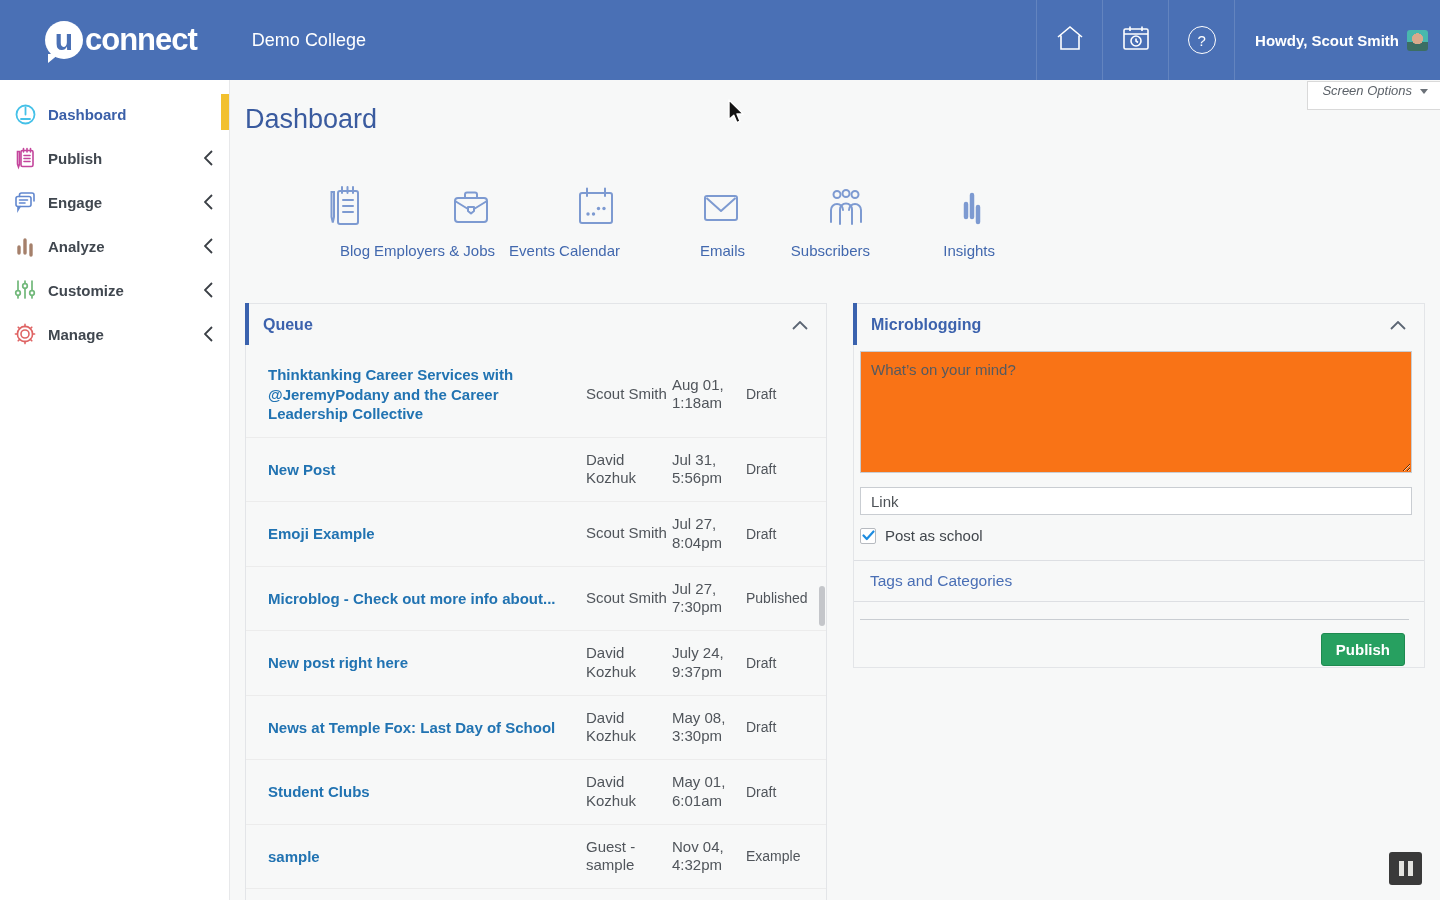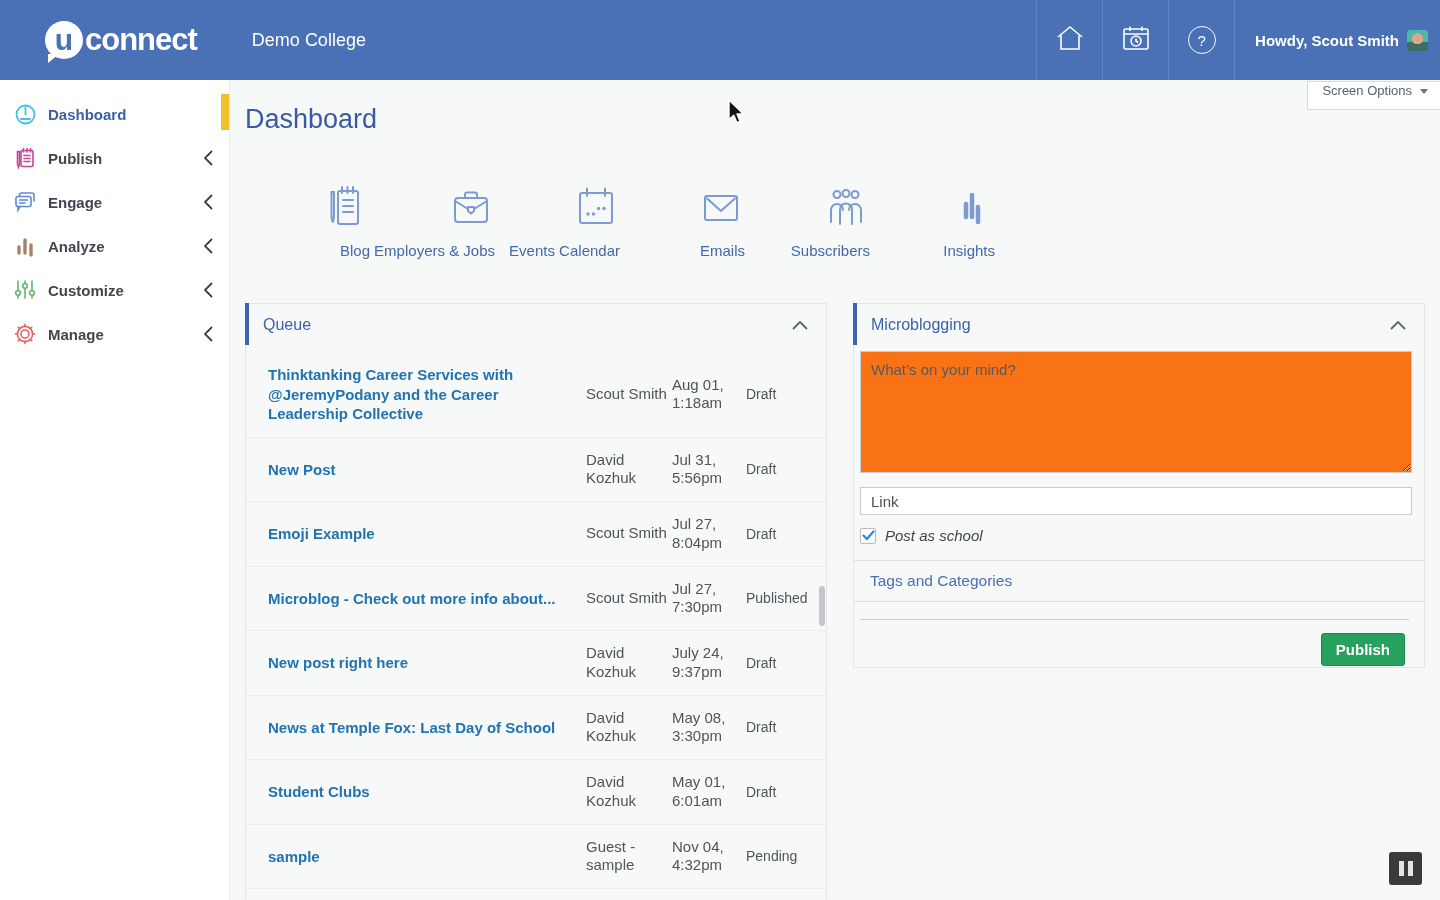--- a/index.html
+++ b/index.html
@@ -39,36 +39,36 @@
   .side-ico { width:24px; height:24px; margin-left:13px; display:flex; align-items:center; justify-content:center; }
   .side-label { margin-left:11px; font-size:15px; font-weight:700; color:#40474f; }
   .side-item.active .side-label { color:#3a5fa8; }
   .side-item.active::after { content:""; position:absolute; right:0; top:2px; width:8px; height:36px; background:#f2c02e; }
   .side-chev { margin-left:auto; margin-right:16px; display:flex; }
 
   
   .content { position:absolute; top:80px; left:230px; width:1210px; height:820px; }
   .screen-options { position:absolute; top:1px; right:0; height:29px; background:#fff;
                     border:1px solid #d9d9d9; border-right:none; padding:0 12px 10px 14px;
-                    display:flex; align-items:center; gap:8px; font-size:13px; color:#5b6168; cursor:pointer; }
+                    display:flex; align-items:center; gap:8px; font-size:13px; color:#5b6168; cursor:pointer;font-style:italic; }
   .so-caret { width:0; height:0; border-left:4px solid transparent; border-right:4px solid transparent;
               border-top:5px solid #6b7178; margin-top:1px; }
   .page-title { position:absolute; top:24px; left:15px; font-size:27px; font-weight:400; color:#3a5b9f; }
 
   
   .quicklinks { position:absolute; top:88px; left:15px; display:flex; }
   .ql-item { width:125px; display:flex; flex-direction:column; align-items:flex-end; cursor:pointer; }
   .ql-ico { height:62px; display:flex; align-items:flex-end; justify-content:center; }
   .ql-label { margin-top:12px; font-size:15px; color:#4268ae; text-align:center; line-height:1.2; }
 
   
   .panel { position:absolute; background:transparent; border:1px solid #e3e5e8; }
   .panel-header { position:relative; height:42px; display:flex; align-items:center; }
   .panel-accent { position:absolute; left:-1px; top:-1px; width:4px; height:42px; background:#3a62ae; }
-  .panel-title { margin-left:17px; font-size:16px; font-weight:400; color:#3c62ad; }
+  .panel-title { margin-left:17px; font-size:16px; font-weight:700; color:#3c62ad; }
   .panel-chev { margin-left:auto; margin-right:18px; cursor:pointer; display:flex; }
 
   .queue-panel { left:15px; top:223px; width:582px; height:700px; }
   .q-rows { padding:6px 0 0 0; }
   .q-row { display:flex; align-items:center; padding:13px 14px 13px 22px; }
   .q-row + .q-row { border-top:1px solid #ececec; }
   .q-title { flex:1; padding-right:10px; font-size:15px; font-weight:700; color:#2173b2;
              line-height:1.3; text-decoration:none; cursor:pointer; }
   .q-author { width:86px; font-size:15px; color:#50555b; line-height:1.25; }
   .q-date { width:60px; font-size:15px; color:#50555b; line-height:1.25; }
@@ -78,21 +78,21 @@
 
   .micro-panel { left:623px; top:223px; width:572px; height:365px; }
   .composer { display:block; width:552px; margin:5px 15px 0 6px; height:122px; resize:both;
               border:1px solid #c9cdd2; background:#f97316; padding:9px 10px; font-size:15px;
               font-family:"Liberation Sans", sans-serif; color:#333; }
   .composer::placeholder { color:#555a60; opacity:1; }
   .link-input { display:block; width:552px; margin:14px 15px 0 6px; height:28px;
                 border:1px solid #c9cdd2; background:#fff; padding:0 10px; font-size:15px;
                 font-family:"Liberation Sans", sans-serif; color:#333; }
   .link-input::placeholder { color:#4c5156; opacity:1; }
-  .check-row { display:flex; align-items:center; margin:12px 0 0 6px; gap:9px;font-style:italic; }
+  .check-row { display:flex; align-items:center; margin:12px 0 0 6px; gap:9px; }
   .checkbox { width:16px; height:16px; border:1px solid #b6bac0; background:#fff; border-radius:2px;
               display:flex; align-items:center; justify-content:center; cursor:pointer; }
   .check-label { font-size:15px; color:#41464c; cursor:pointer; }
   .tags-box { margin-top:16px; border-top:1px solid #dddfe3; border-bottom:1px solid #dddfe3;
               background:transparent; padding:11px 0 11px 16px; cursor:pointer; }
   .tags-label { font-size:15.5px; color:#4a6fb5; }
   .micro-divider { margin:17px 15px 0 6px; border-top:1px solid #c9cdd2; }
   .publish-row { display:flex; justify-content:flex-end; padding:13px 19px 0 0; }
   .publish-btn { background:#27a060; border:1px solid #1e8a50; color:#fff; font-size:15px;
                  font-weight:700; padding:7px 14px; border-radius:3px; cursor:pointer;
@@ -366,21 +366,21 @@
     <a class="q-title">Student Clubs</a>
     <div class="q-author">David Kozhuk</div>
     <div class="q-date">May 01, 6:01am</div>
     <div class="q-status">Draft</div>
   </div>
 
   <div class="q-row">
     <a class="q-title">sample</a>
     <div class="q-author">Guest - sample</div>
     <div class="q-date">Nov 04, 4:32pm</div>
-    <div class="q-status">Pending</div>
+    <div class="q-status">Example</div>
   </div>
 
   <div class="q-row">
     
     
     
     
   </div>
 </div>
     <div class="q-scroll"></div>

